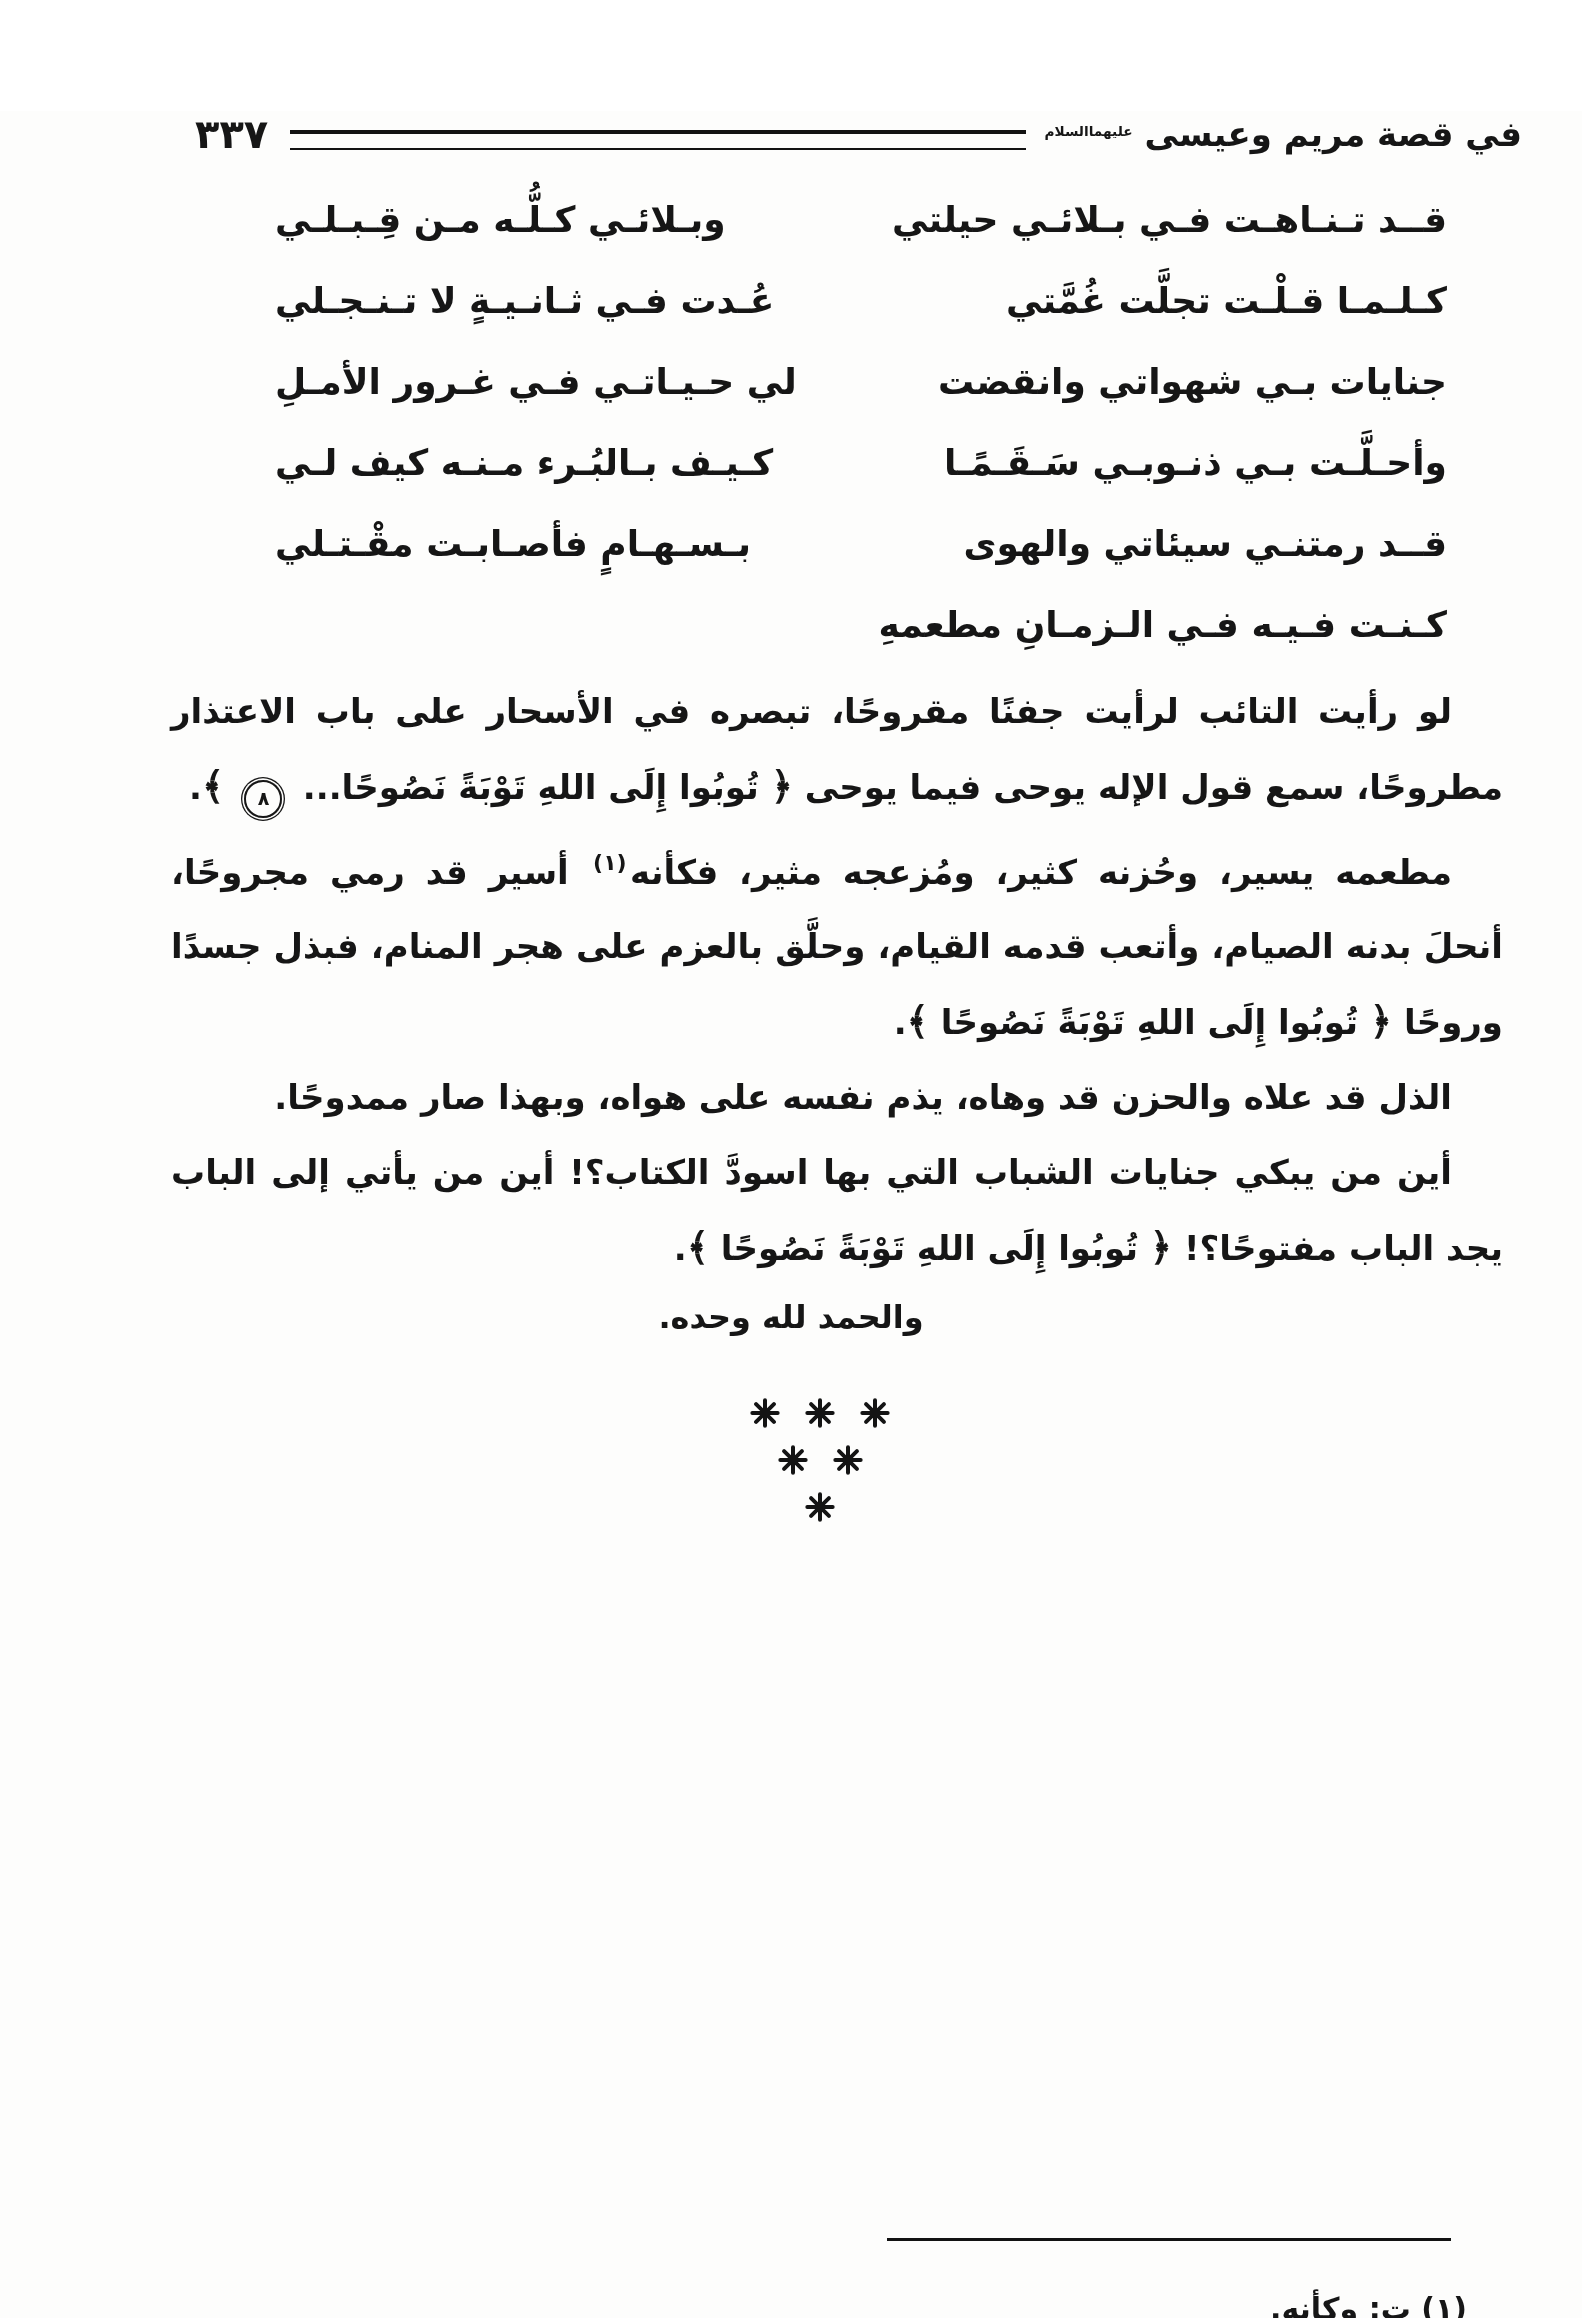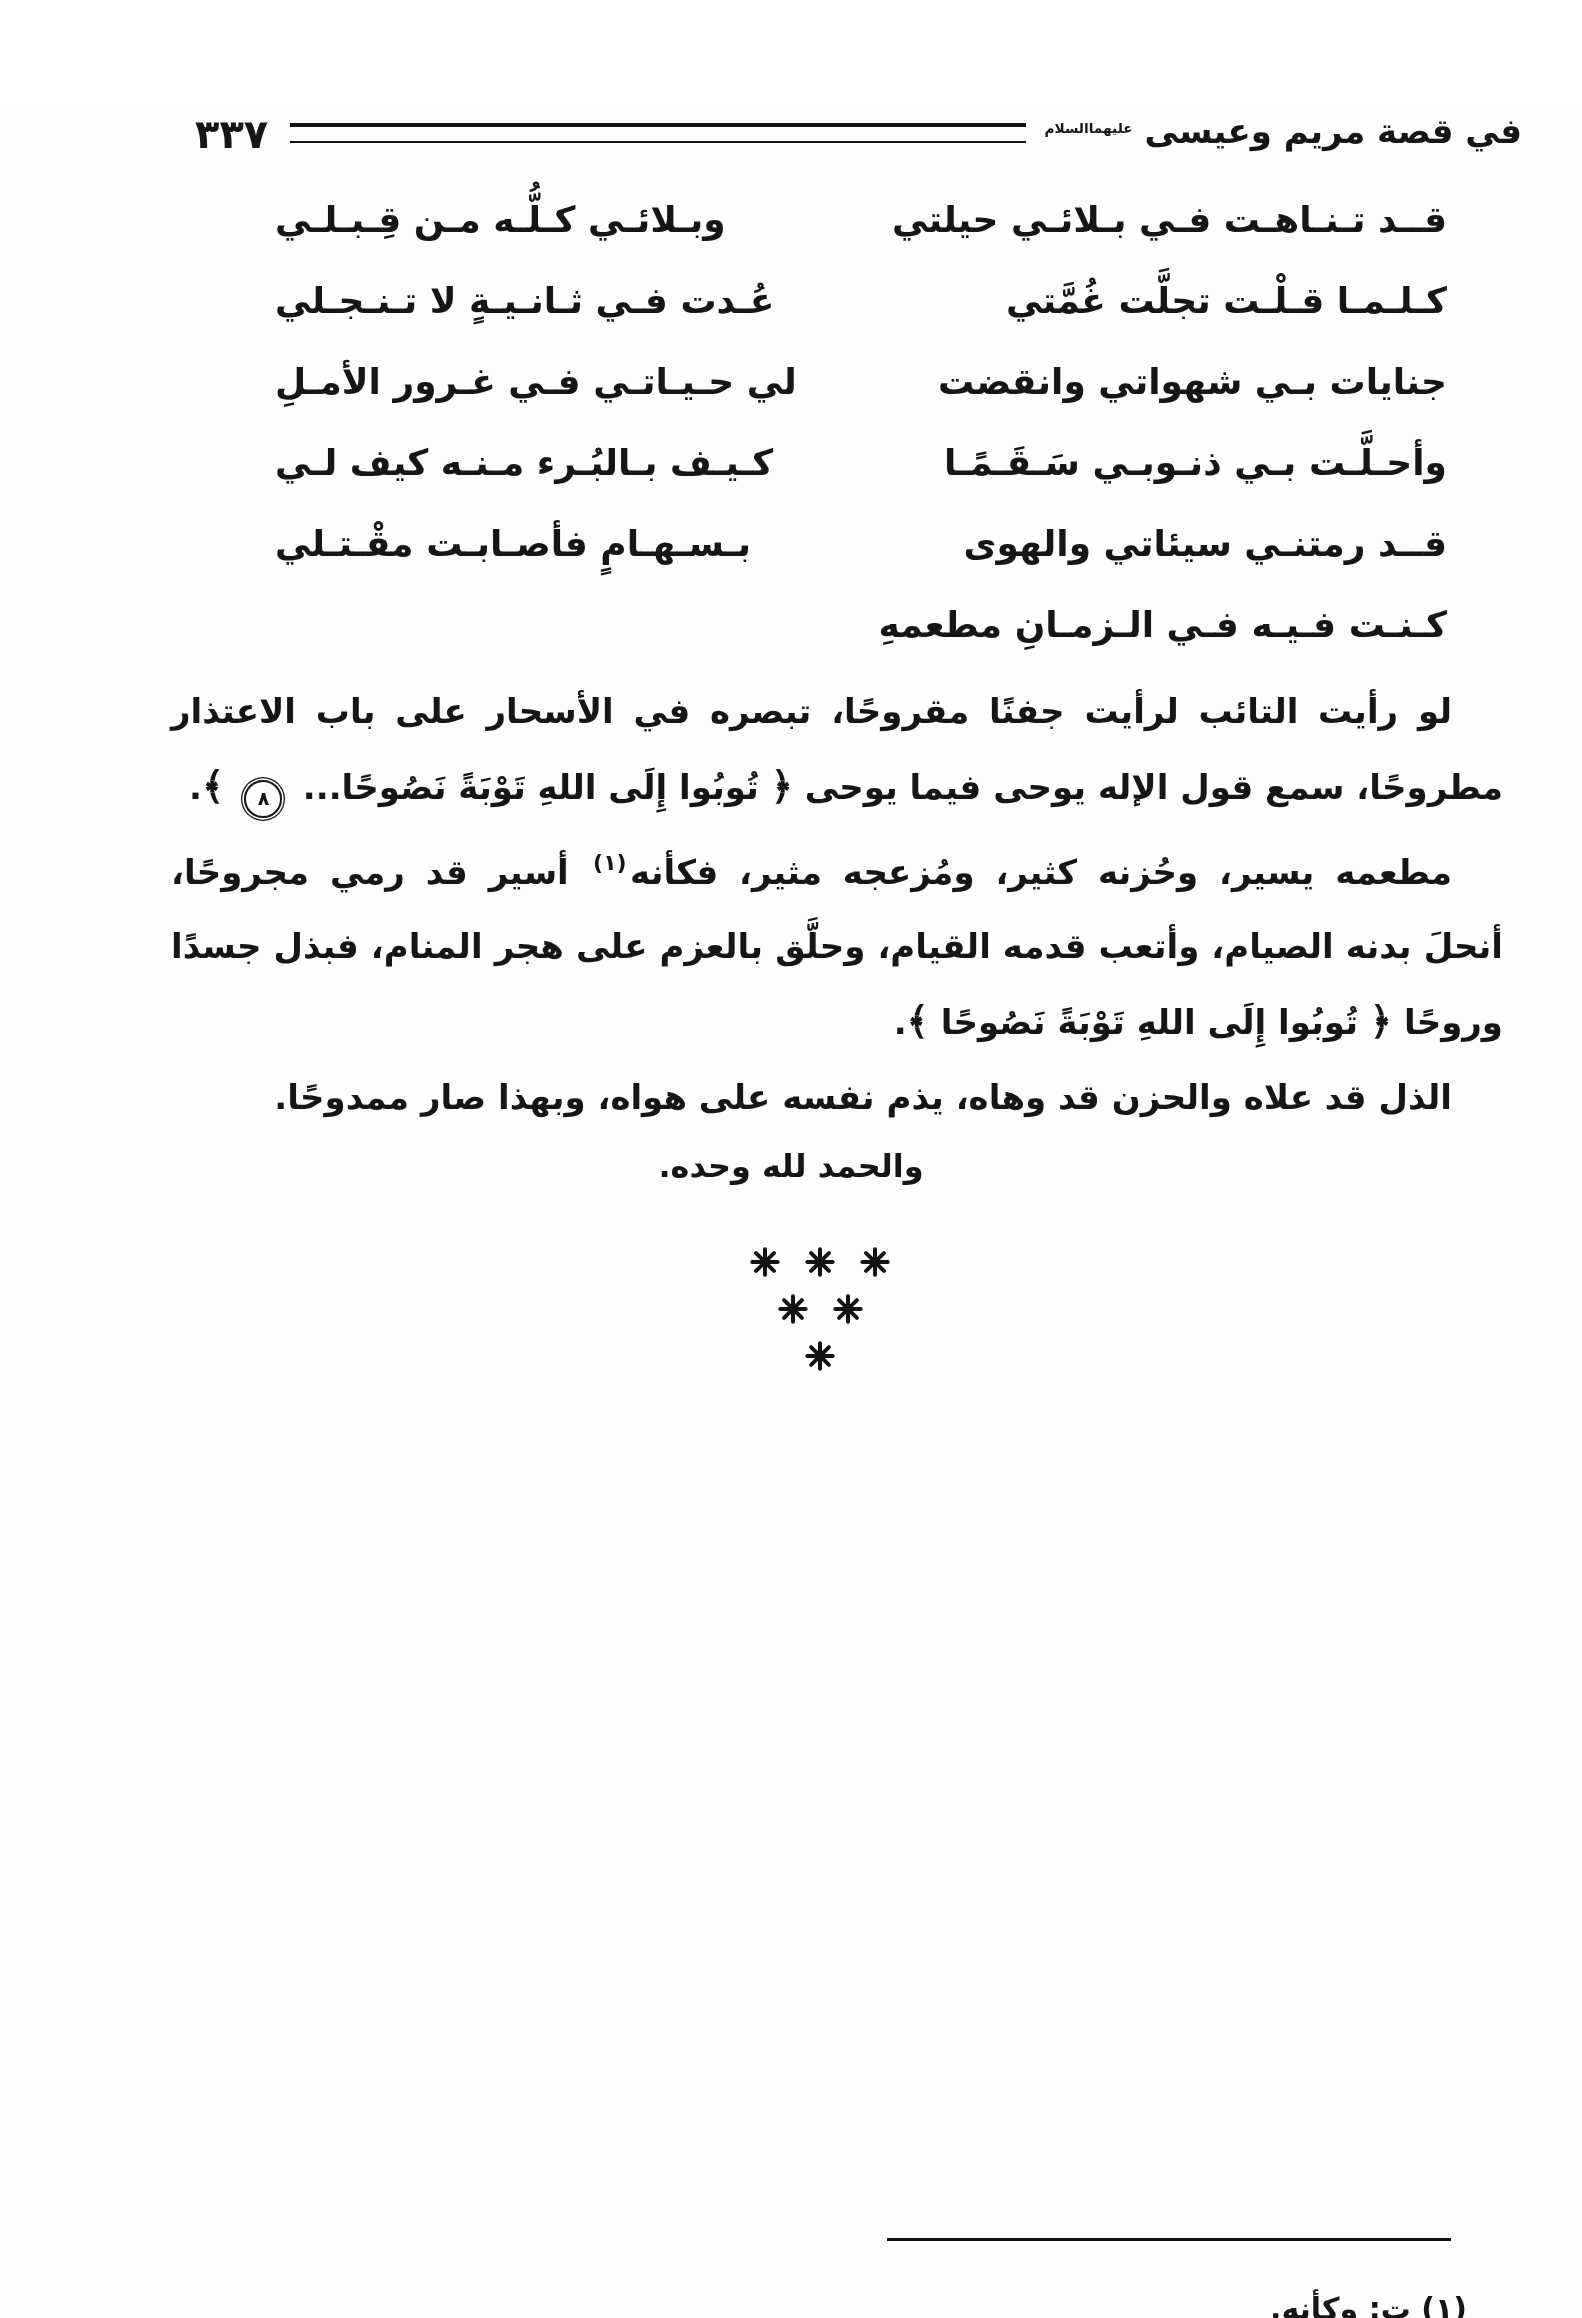--- a/index.html
+++ b/index.html
@@ -12,21 +12,21 @@
   }
   .page {
     position: relative;
     width: 1582px; height: 2319px;
     background: #fdfdfc;
   }
 
   
   .header {
     display: flex;
-    align-items: flex-start;
+    align-items: center;
     margin: 111px 60px 16px 195px;
     direction: ltr;
   }
   .page-number {
     font-size: 40px;
     font-weight: bold;
     letter-spacing: 1.7px;
     white-space: nowrap;
   }
   .header-rule {
@@ -206,20 +206,26 @@
       <span class="qmark">﴾</span><span>.</span>
     </p>
     <p>
       <span>مطعمه يسير، وحُزنه كثير، ومُزعجه مثير، فكأنه</span><sup class="footref">(١)</sup>
       <span>أسير قد رمي مجروحًا، أنحلَ بدنه الصيام، وأتعب قدمه القيام، وحلَّق بالعزم على هجر المنام، فبذل جسدًا وروحًا</span>
       <span class="qmark">﴿</span>
       <span>تُوبُوا إِلَى اللهِ تَوْبَةً نَصُوحًا</span>
       <span class="qmark">﴾</span><span>.</span>
     </p>
     <p>الذل قد علاه والحزن قد وهاه، يذم نفسه على هواه، وبهذا صار ممدوحًا.</p>
+    <p>
+      <span>أين من يبكي جنايات الشباب التي بها اسودَّ الكتاب؟! أين من يأتي إلى الباب يجد الباب مفتوحًا؟!</span>
+      <span class="qmark">﴿</span>
+      <span>تُوبُوا إِلَى اللهِ تَوْبَةً نَصُوحًا</span>
+      <span class="qmark">﴾</span><span>.</span>
+    </p>
   </div>
 
   <p class="hamd">والحمد لله وحده.</p>
 
   <div class="asterisks">
     <div class="ast-row">
       <svg class="star" viewBox="0 0 24 24">
           <path d="M12 2.5v19M2.5 12h19M5.3 5.3l13.4 13.4M18.7 5.3L5.3 18.7"></path>
         </svg>
       <svg class="star" viewBox="0 0 24 24">

